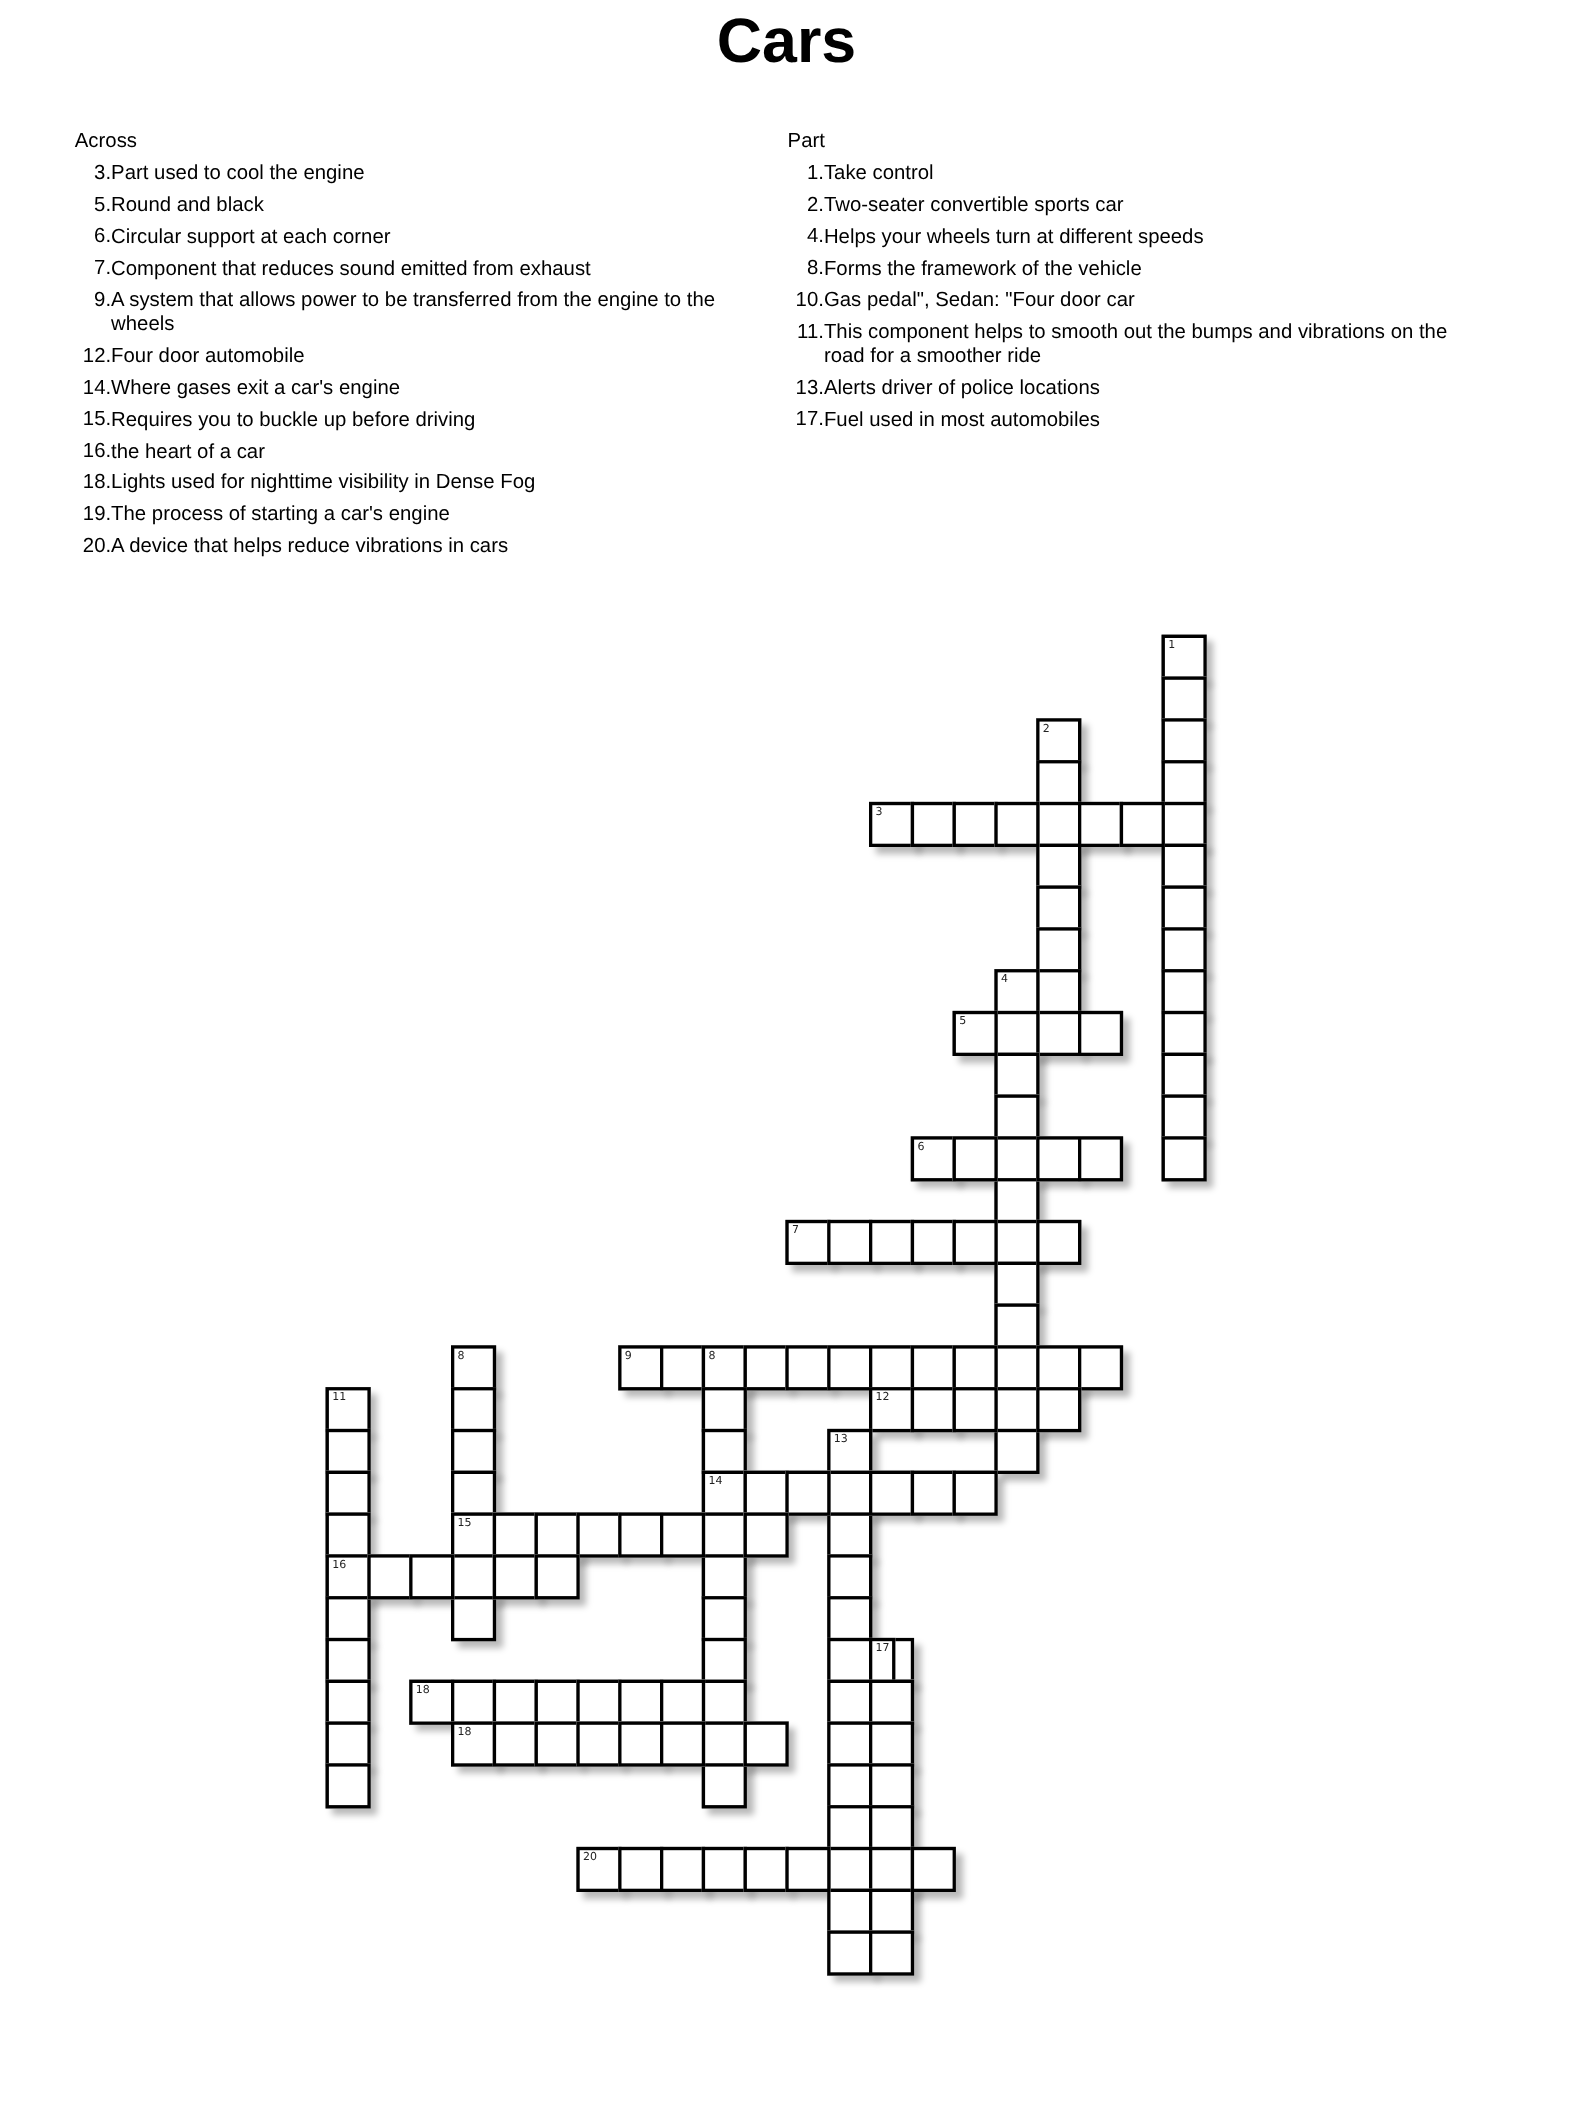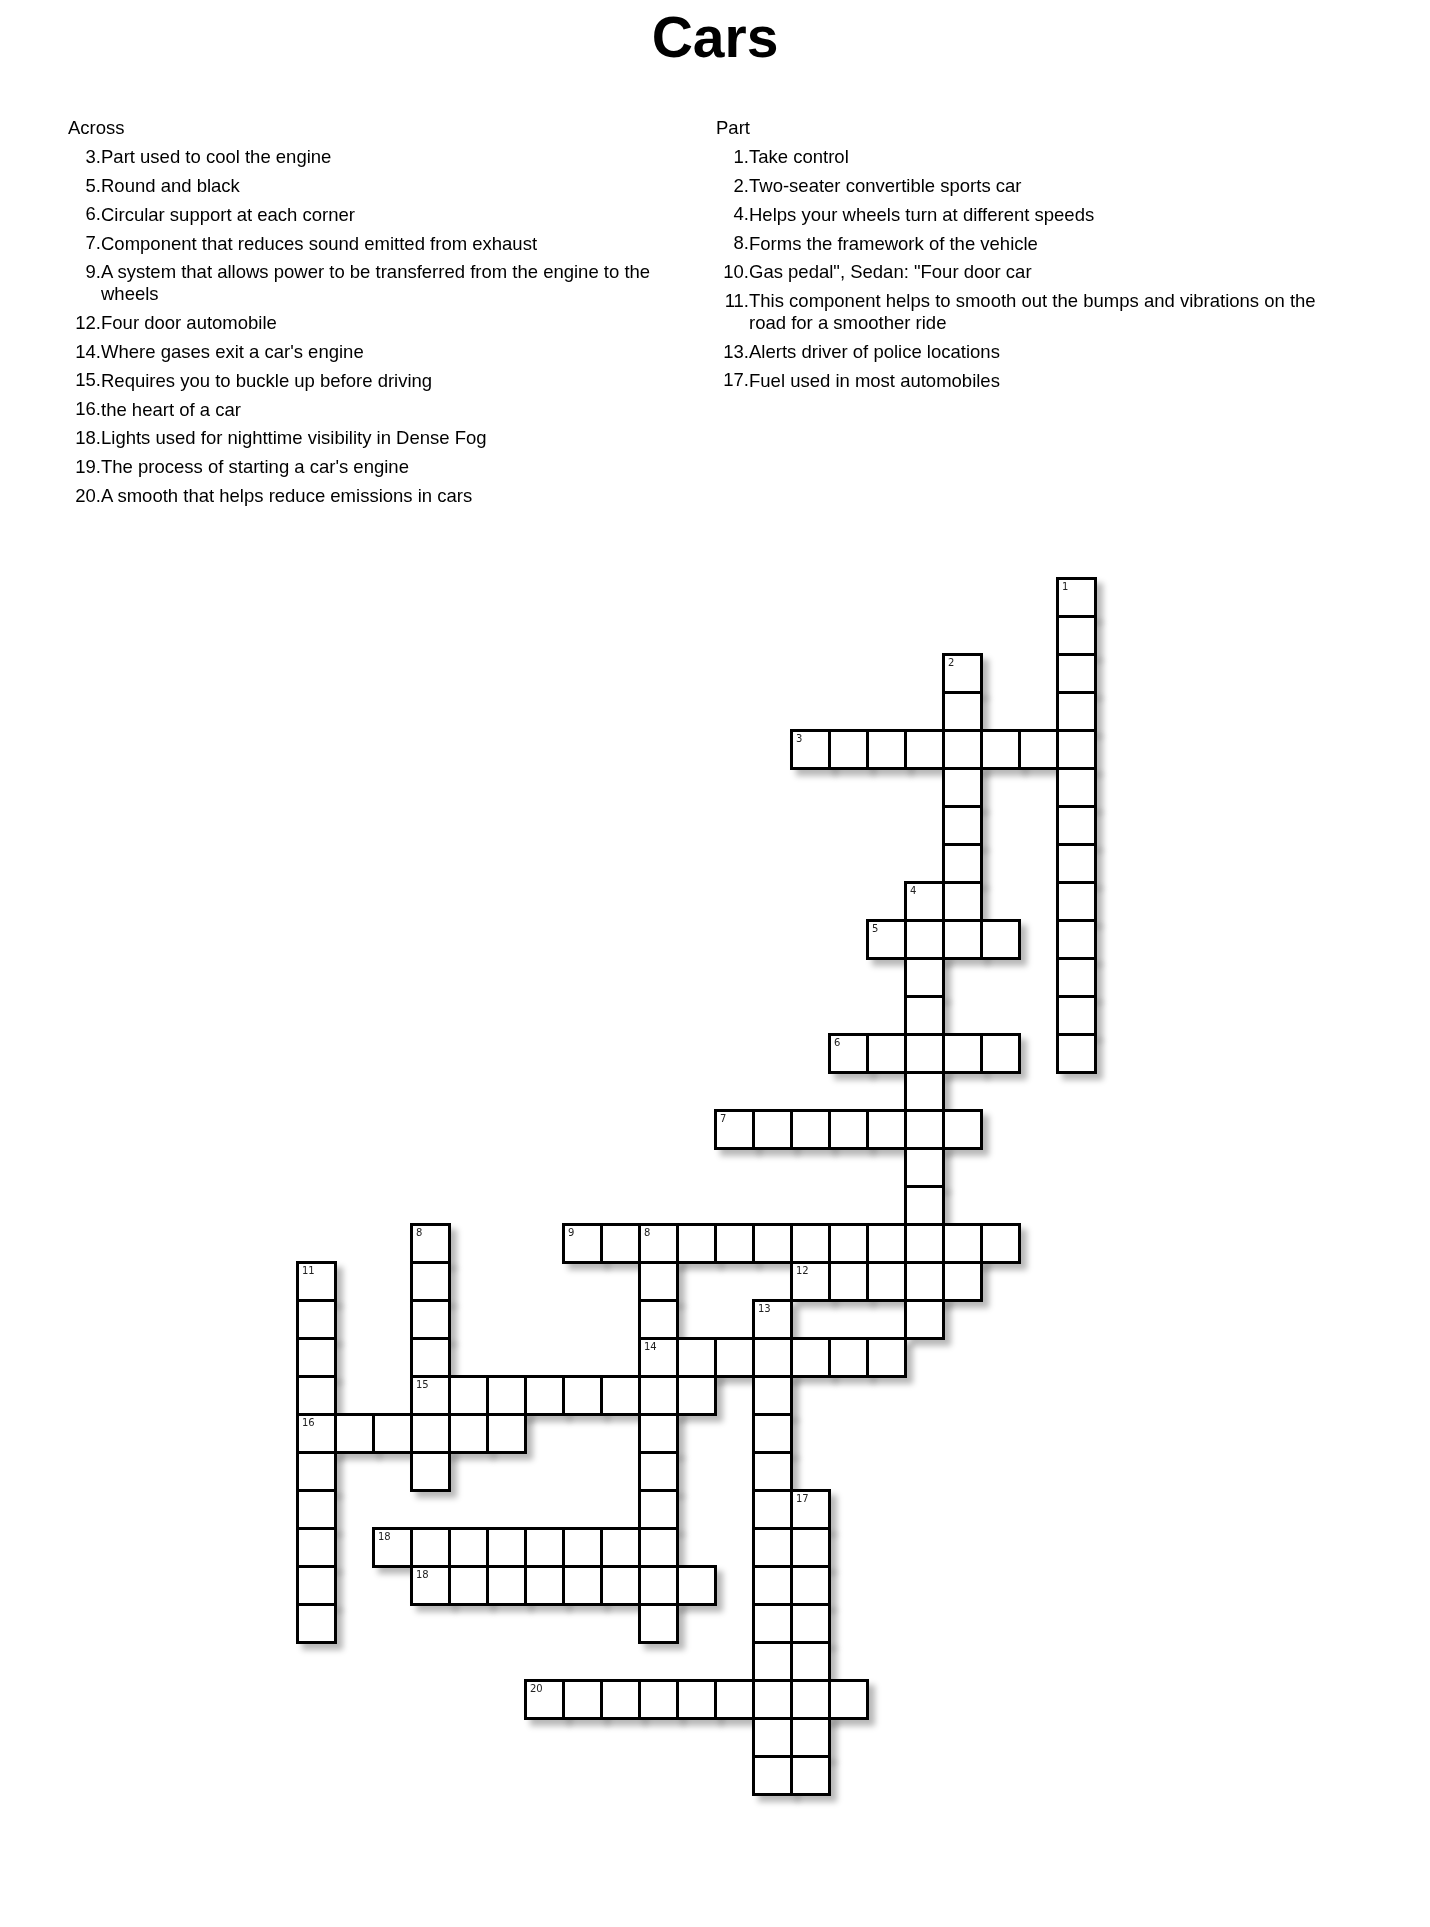--- a/index.html
+++ b/index.html
@@ -74,21 +74,21 @@
     <li class="clue">
         <span class="clue-num">18.</span>
         <span class="clue-text">Lights used for nighttime visibility in Dense Fog</span>
       </li>
     <li class="clue">
         <span class="clue-num">19.</span>
         <span class="clue-text">The process of starting a car's engine</span>
       </li>
     <li class="clue">
         <span class="clue-num">20.</span>
-        <span class="clue-text">A smooth that helps reduce emissions in cars</span>
+        <span class="clue-text">A device that helps reduce vibrations in cars</span>
       </li>
   </ul>
 </div>
 
 <div class="clue-col down">
   <h2 class="clue-heading">Part</h2>
   <ul class="clue-list">
     <li class="clue">
         <span class="clue-num">1.</span>
         <span class="clue-text">Take control</span>
@@ -650,21 +650,21 @@
       </div>
       <div class="cell" style="left: 372px; top: 1413px; width: 41px; height: 41px; border-color: rgb(0, 0, 0); background: rgb(255, 255, 255);">
         <input class="cell-input" maxlength="1" style="">
       </div>
       <div class="cell" style="left: 448px; top: 1413px; width: 41px; height: 41px; border-color: rgb(0, 0, 0); background: rgb(255, 255, 255);">
         <input class="cell-input" maxlength="1" style="">
       </div>
       <div class="cell" style="left: 486px; top: 1413px; width: 41px; height: 41px; border-color: rgb(0, 0, 0); background: rgb(255, 255, 255);">
         <input class="cell-input" maxlength="1" style="">
       </div>
-      <div class="cell" style="left: 790px; top: 1489px; width: 41px; height: 41px; border-color: rgb(0, 0, 0); background: rgb(255, 255, 255);">
+      <div class="cell" style="left: 790px; top: 1489px; width: 24px; height: 41px; border-color: rgb(0, 0, 0); background: rgb(255, 255, 255);">
         <span class="cell-num">17</span>
         <input class="cell-input" maxlength="1" style="">
       </div>
       <div class="cell" style="left: 790px; top: 1527px; width: 41px; height: 41px; border-color: rgb(0, 0, 0); background: rgb(255, 255, 255);">
         <input class="cell-input" maxlength="1" style="">
       </div>
       <div class="cell" style="left: 790px; top: 1565px; width: 41px; height: 41px; border-color: rgb(0, 0, 0); background: rgb(255, 255, 255);">
         <input class="cell-input" maxlength="1" style="">
       </div>
       <div class="cell" style="left: 790px; top: 1603px; width: 41px; height: 41px; border-color: rgb(0, 0, 0); background: rgb(255, 255, 255);">

